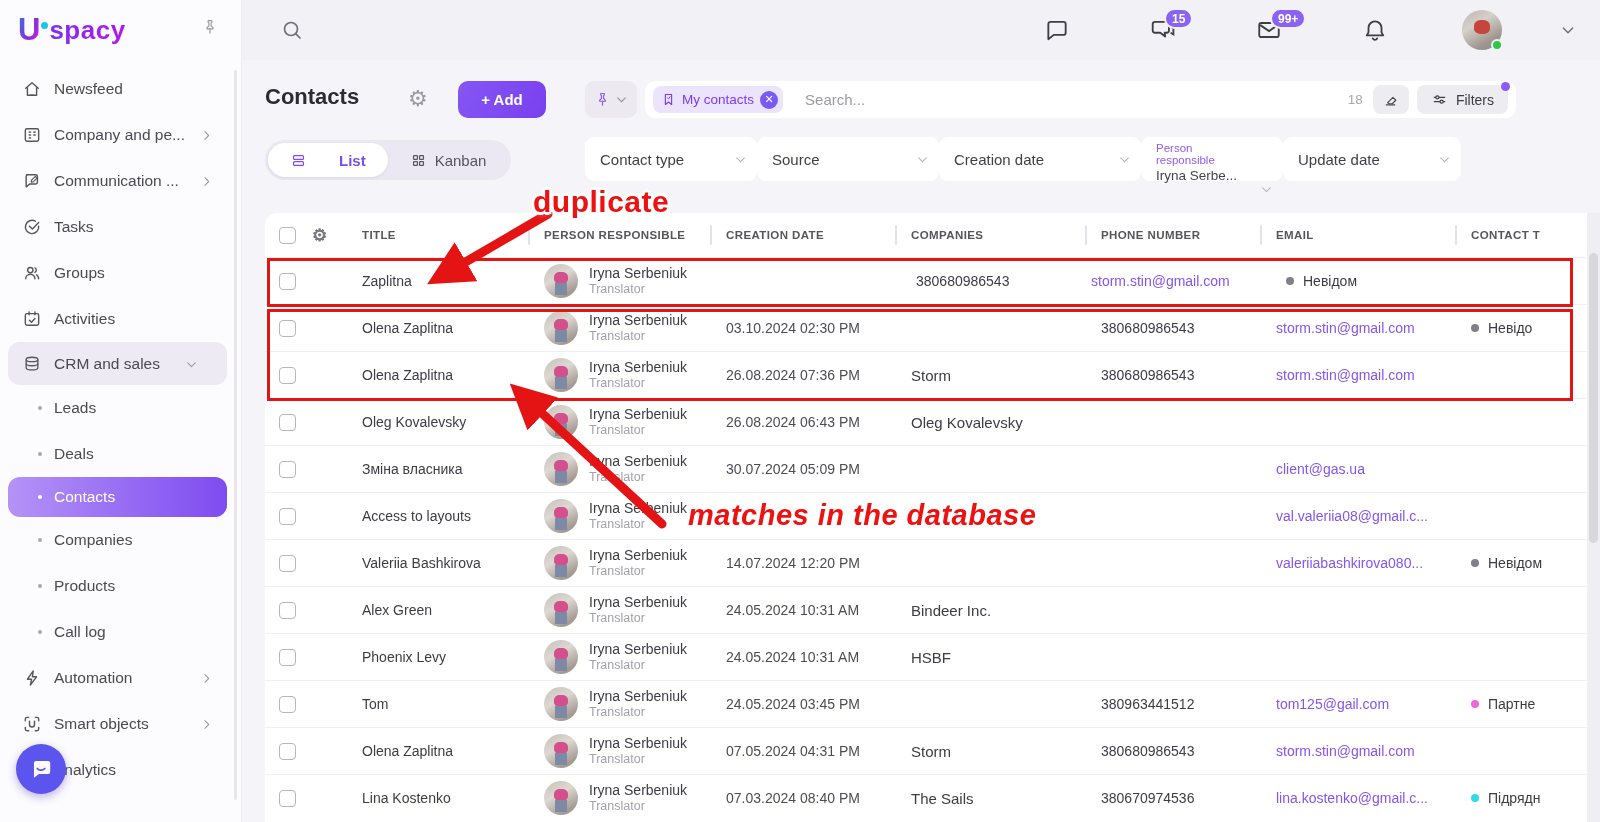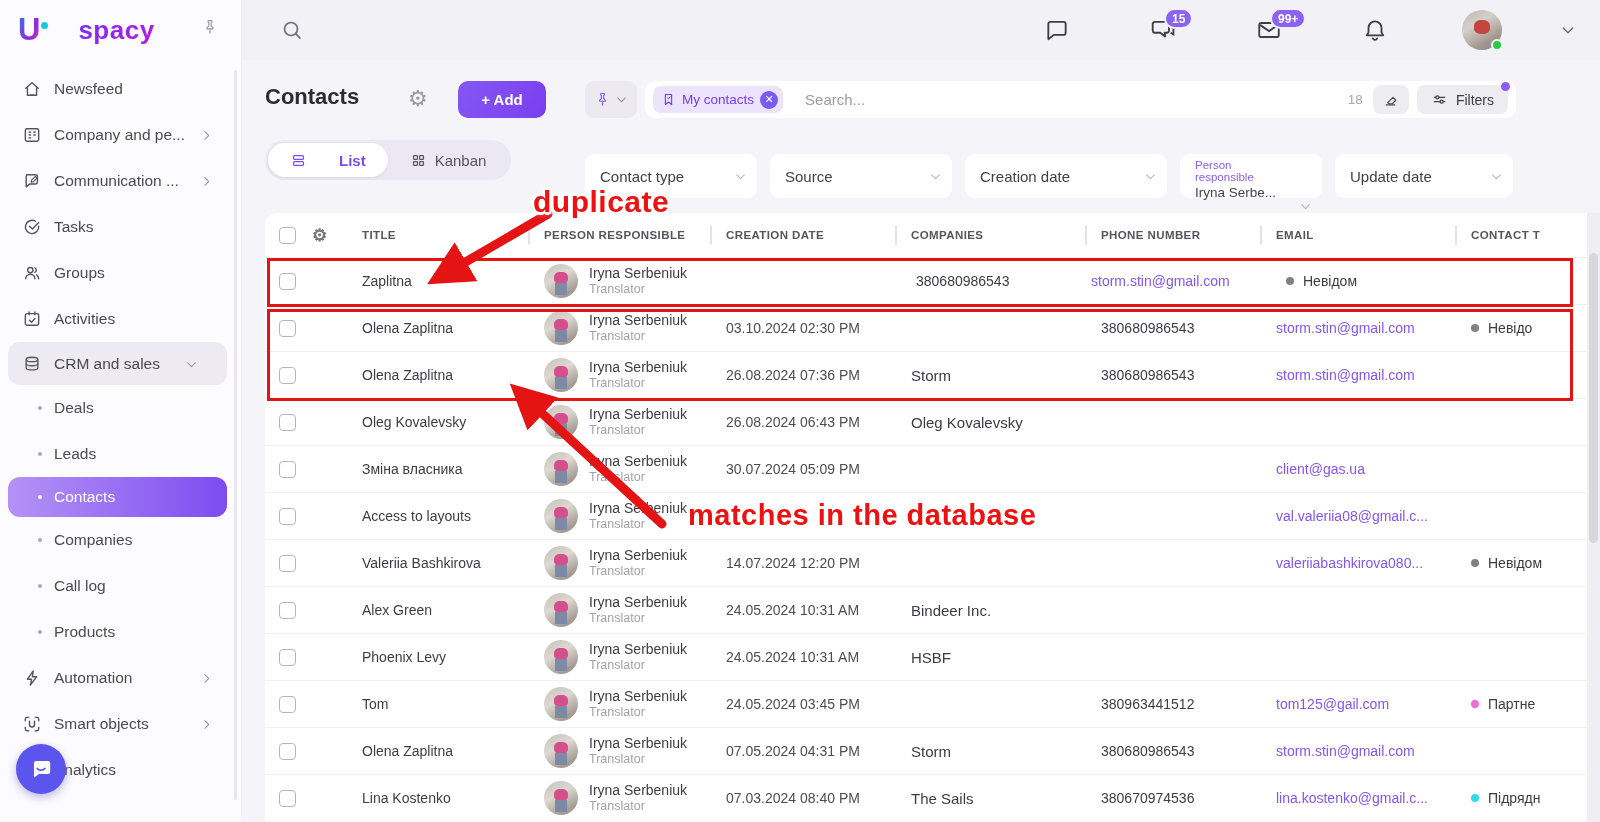--- a/index.html
+++ b/index.html
@@ -5,21 +5,21 @@
   * { margin:0; padding:0; box-sizing:border-box; }
   html,body { width:1600px; height:822px; }
   body { font-family:"Liberation Sans", sans-serif; }
   .page { position:relative; width:1600px; height:822px; overflow:hidden; background:#f5f4f8; }
 
   
   .sidebar { position:absolute; left:0; top:0; width:242px; height:822px; background:#fcfbfd; border-right:1px solid #ececf1; z-index:30; }
   .logo { position:absolute; left:18px; top:12px; height:36px; display:flex; align-items:center; }
   .logo-u { font-size:31px; font-weight:800; background:linear-gradient(115deg,#2e7de9 0%,#8a2be2 55%,#d926c8 100%); -webkit-background-clip:text; background-clip:text; color:transparent; }
   .logo-dot { width:7px; height:7px; border-radius:50%; background:#18c6e8; margin:-10px 1px 0 1px; }
-  .logo-rest { font-size:26px; font-weight:700; background:linear-gradient(100deg,#7b2ff7,#b517e8); -webkit-background-clip:text; background-clip:text; color:transparent; letter-spacing:.5px;margin-left:29px; }
+  .logo-rest { font-size:26px; font-weight:700; background:linear-gradient(100deg,#7b2ff7,#b517e8); -webkit-background-clip:text; background-clip:text; color:transparent; letter-spacing:.5px; }
   .side-pin { position:absolute; right:22px; top:18px; color:#9a99a2; }
   .nav { position:absolute; left:0; top:66px; width:242px; }
   .side-item { position:relative; height:46px; display:flex; align-items:center; padding-left:22px; color:#4a4a52; font-size:15.5px; cursor:pointer; }
   .side-item .ic { width:20px; height:20px; margin-right:12px; color:#55555e; flex:0 0 20px; }
   .side-item .chev { position:absolute; right:30px; color:#9a99a2; width:12px; height:12px; }
   .side-item.group-open { background:#edeaf3; border-radius:12px; margin:0 15px 0 8px; padding-left:14px; height:43px; }
   .side-item.sub { padding-left:38px; }
   .side-item.sub .bullet { width:4px; height:4px; border-radius:50%; background:#a9a8b0; margin-right:12px; }
   .side-item.sub.selected { background:linear-gradient(90deg,#b493f7 0%,#7e4bf0 100%); color:#fff; border-radius:12px; margin:0 15px 0 8px; padding-left:30px; height:40px; }
   .side-item.sub.selected .bullet { background:#fff; }
@@ -52,21 +52,21 @@
   .search-input::placeholder { color:#9b9ba3; }
   .search-count { color:#a7a7af; font-size:13.5px; margin-right:10px; }
   .sq-btn { width:36px; height:29px; border-radius:8px; background:#ececf1; border:none; display:flex; align-items:center; justify-content:center; color:#4a4a52; cursor:pointer; margin-right:8px; }
   .filters-btn { position:relative; height:29px; border-radius:8px; background:#ececf1; border:none; display:flex; align-items:center; gap:8px; padding:0 14px; color:#3c3c44; font-size:14px; cursor:pointer; font-family:inherit; }
   .filters-btn .dot { position:absolute; right:-2px; top:-3px; width:9px; height:9px; border-radius:50%; background:#8b5cf6; }
 
   
   .toggle { position:absolute; left:265px; top:140px; height:40px; background:#ebe7f3; border-radius:20px; display:flex; align-items:center; padding:3px; }
   .toggle .opt { height:34px; display:flex; align-items:center; gap:8px; padding:0 22px; border-radius:17px; font-size:15px; color:#55555e; cursor:pointer; }
   .toggle .opt.active { background:#fff; color:#7c4cf3; font-weight:600; box-shadow:0 1px 3px rgba(40,30,90,.08);gap:32px; }
-  .filter-row { position:absolute; left:585px; top:154px; display:flex; gap:13px; }
+  .filter-row { position:absolute; left:585px; top:137px; display:flex; }
   .fbox { position:relative; height:44px; background:#fff; border-radius:9px; display:flex; align-items:center; padding:0 30px 0 15px; font-size:15px; color:#3f3f49; cursor:pointer; }
   .fbox .chev { position:absolute; right:10px; color:#b6b5bd; }
   .fbox.two-line { display:block; padding-top:5px; }
   .fbox.two-line .flabel { font-size:11.5px; color:#8b5cf6; }
   .fbox.two-line .fvalue { font-size:13.5px; color:#44444c; margin-top:2px; }
 
   
   .table { position:absolute; left:265px; top:213px; width:1340px; height:609px; background:#fff; border-radius:12px 0 0 0; }
   .thead { display:flex; align-items:center; height:44px; }
   .th { position:relative; display:flex; align-items:center; height:100%; padding-left:16px; font-size:11.5px; font-weight:700; letter-spacing:.4px; color:#55555e; }
@@ -626,41 +626,41 @@
           </span>
           <span>CRM and sales</span>
           <span class="chev">
             <svg class="glyph" viewBox="0 0 24 24" width="13" height="13">
               <polyline points="5,9 12,16 19,9" fill="none" stroke="currentColor" stroke-width="2" stroke-linecap="round" stroke-linejoin="round"></polyline>
             </svg>
           </span>
         </div>
         <div class="side-item sub">
           <span class="bullet"></span>
-          <span>Deals</span>
+          <span>Leads</span>
         </div>
         <div class="side-item sub">
           <span class="bullet"></span>
-          <span>Leads</span>
+          <span>Deals</span>
         </div>
         <div class="side-item sub selected">
           <span class="bullet"></span>
           <span>Contacts</span>
         </div>
         <div class="side-item sub">
           <span class="bullet"></span>
           <span>Companies</span>
         </div>
         <div class="side-item sub">
           <span class="bullet"></span>
-          <span>Call log</span>
+          <span>Products</span>
         </div>
         <div class="side-item sub">
           <span class="bullet"></span>
-          <span>Products</span>
+          <span>Call log</span>
         </div>
         <div class="side-item">
           <span class="ic">
             <svg class="glyph" viewBox="0 0 24 24" width="20" height="20">
               <path d="M13.5 3.5L6.5 13.5h5l-1.5 7 7.5-10h-5z" fill="none" stroke="currentColor" stroke-width="1.6" stroke-linejoin="round"></path>
             </svg>
           </span>
           <span>Automation</span>
           <span class="chev">
             <svg class="glyph" viewBox="0 0 24 24" width="13" height="13">
@@ -711,15 +711,15 @@
   <svg class="arrows">
     <defs>
       <marker id="ah" markerWidth="5" markerHeight="5" refX="3.6" refY="2.5" orient="auto">
         <polygon points="0,0 5,2.5 0,5" fill="#e51414"></polygon>
       </marker>
     </defs>
     <line x1="548" y1="214" x2="438" y2="278" stroke="#e51414" stroke-width="9" stroke-linecap="round" marker-end="url(#ah)"></line>
     <line x1="662" y1="524" x2="519" y2="392" stroke="#e51414" stroke-width="9" stroke-linecap="round" marker-end="url(#ah)"></line>
   </svg>
   <div class="marker" style="left:533px; top:185px;">duplicate</div>
-  <div class="marker" style="left:688px; top:499px; font-size:29px;">matches in the database</div>
+  <div class="marker" style="left:688px; top:499px; font-size:29px;font-style:italic;">matches in the database</div>
 
 </div>
 
 </body></html>

